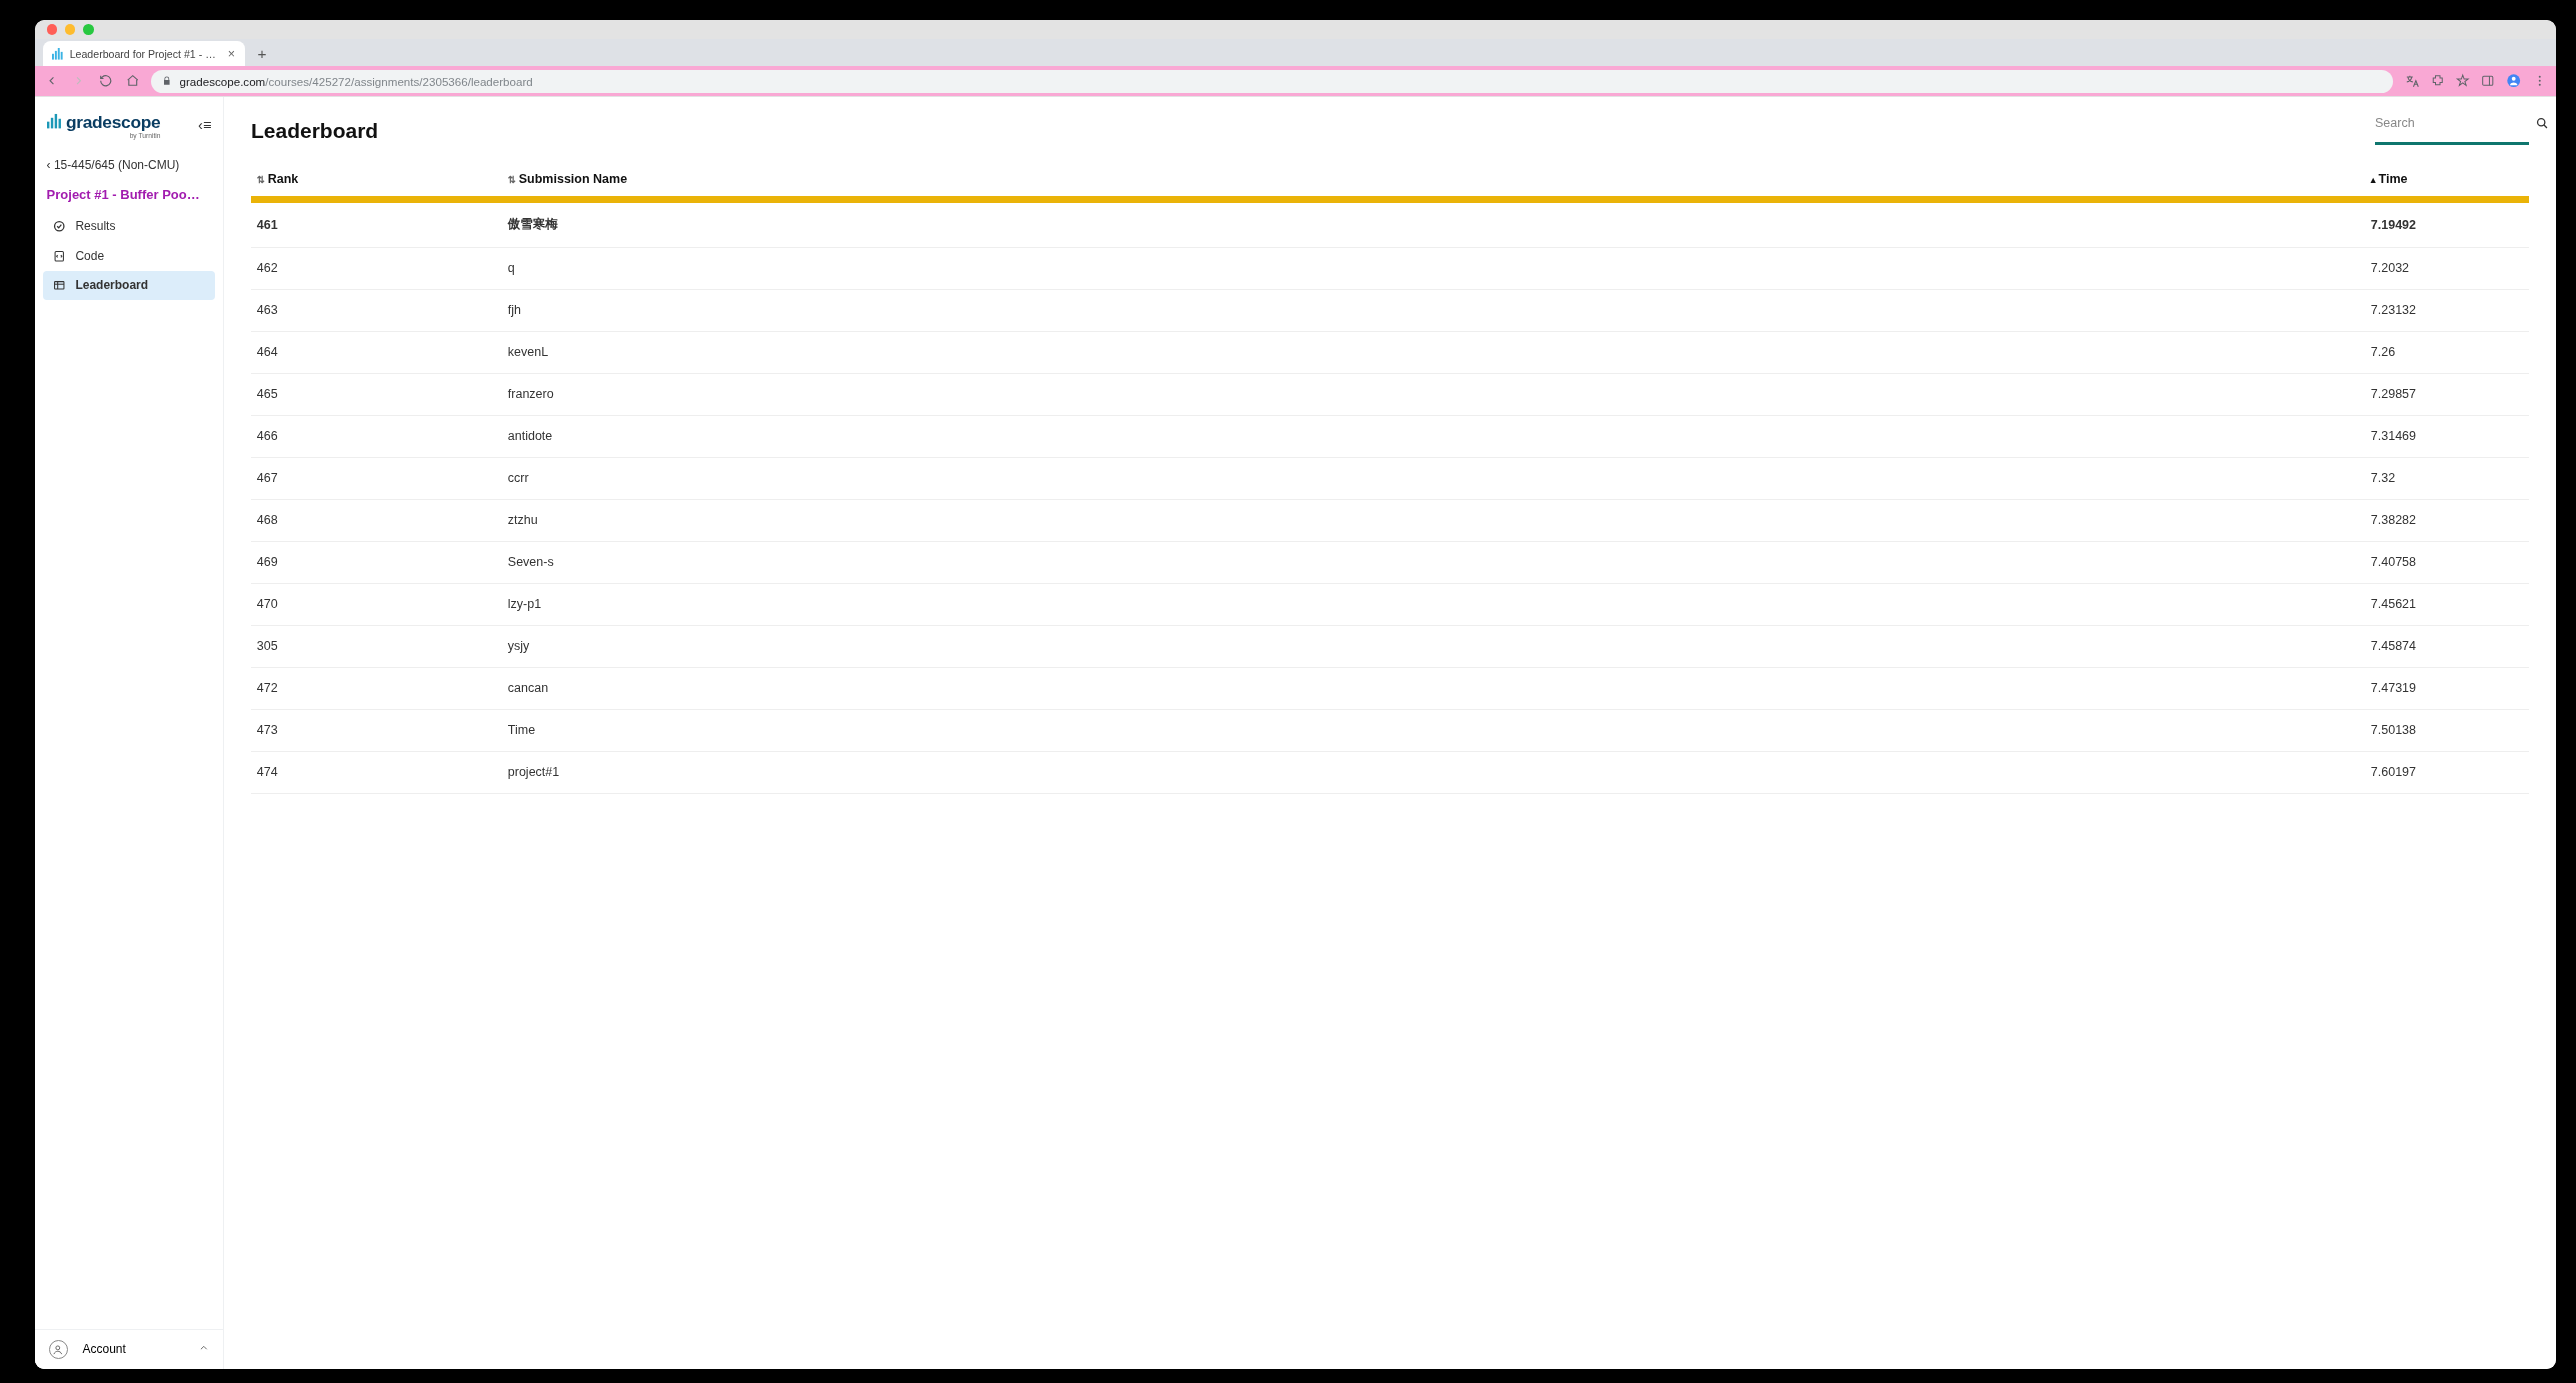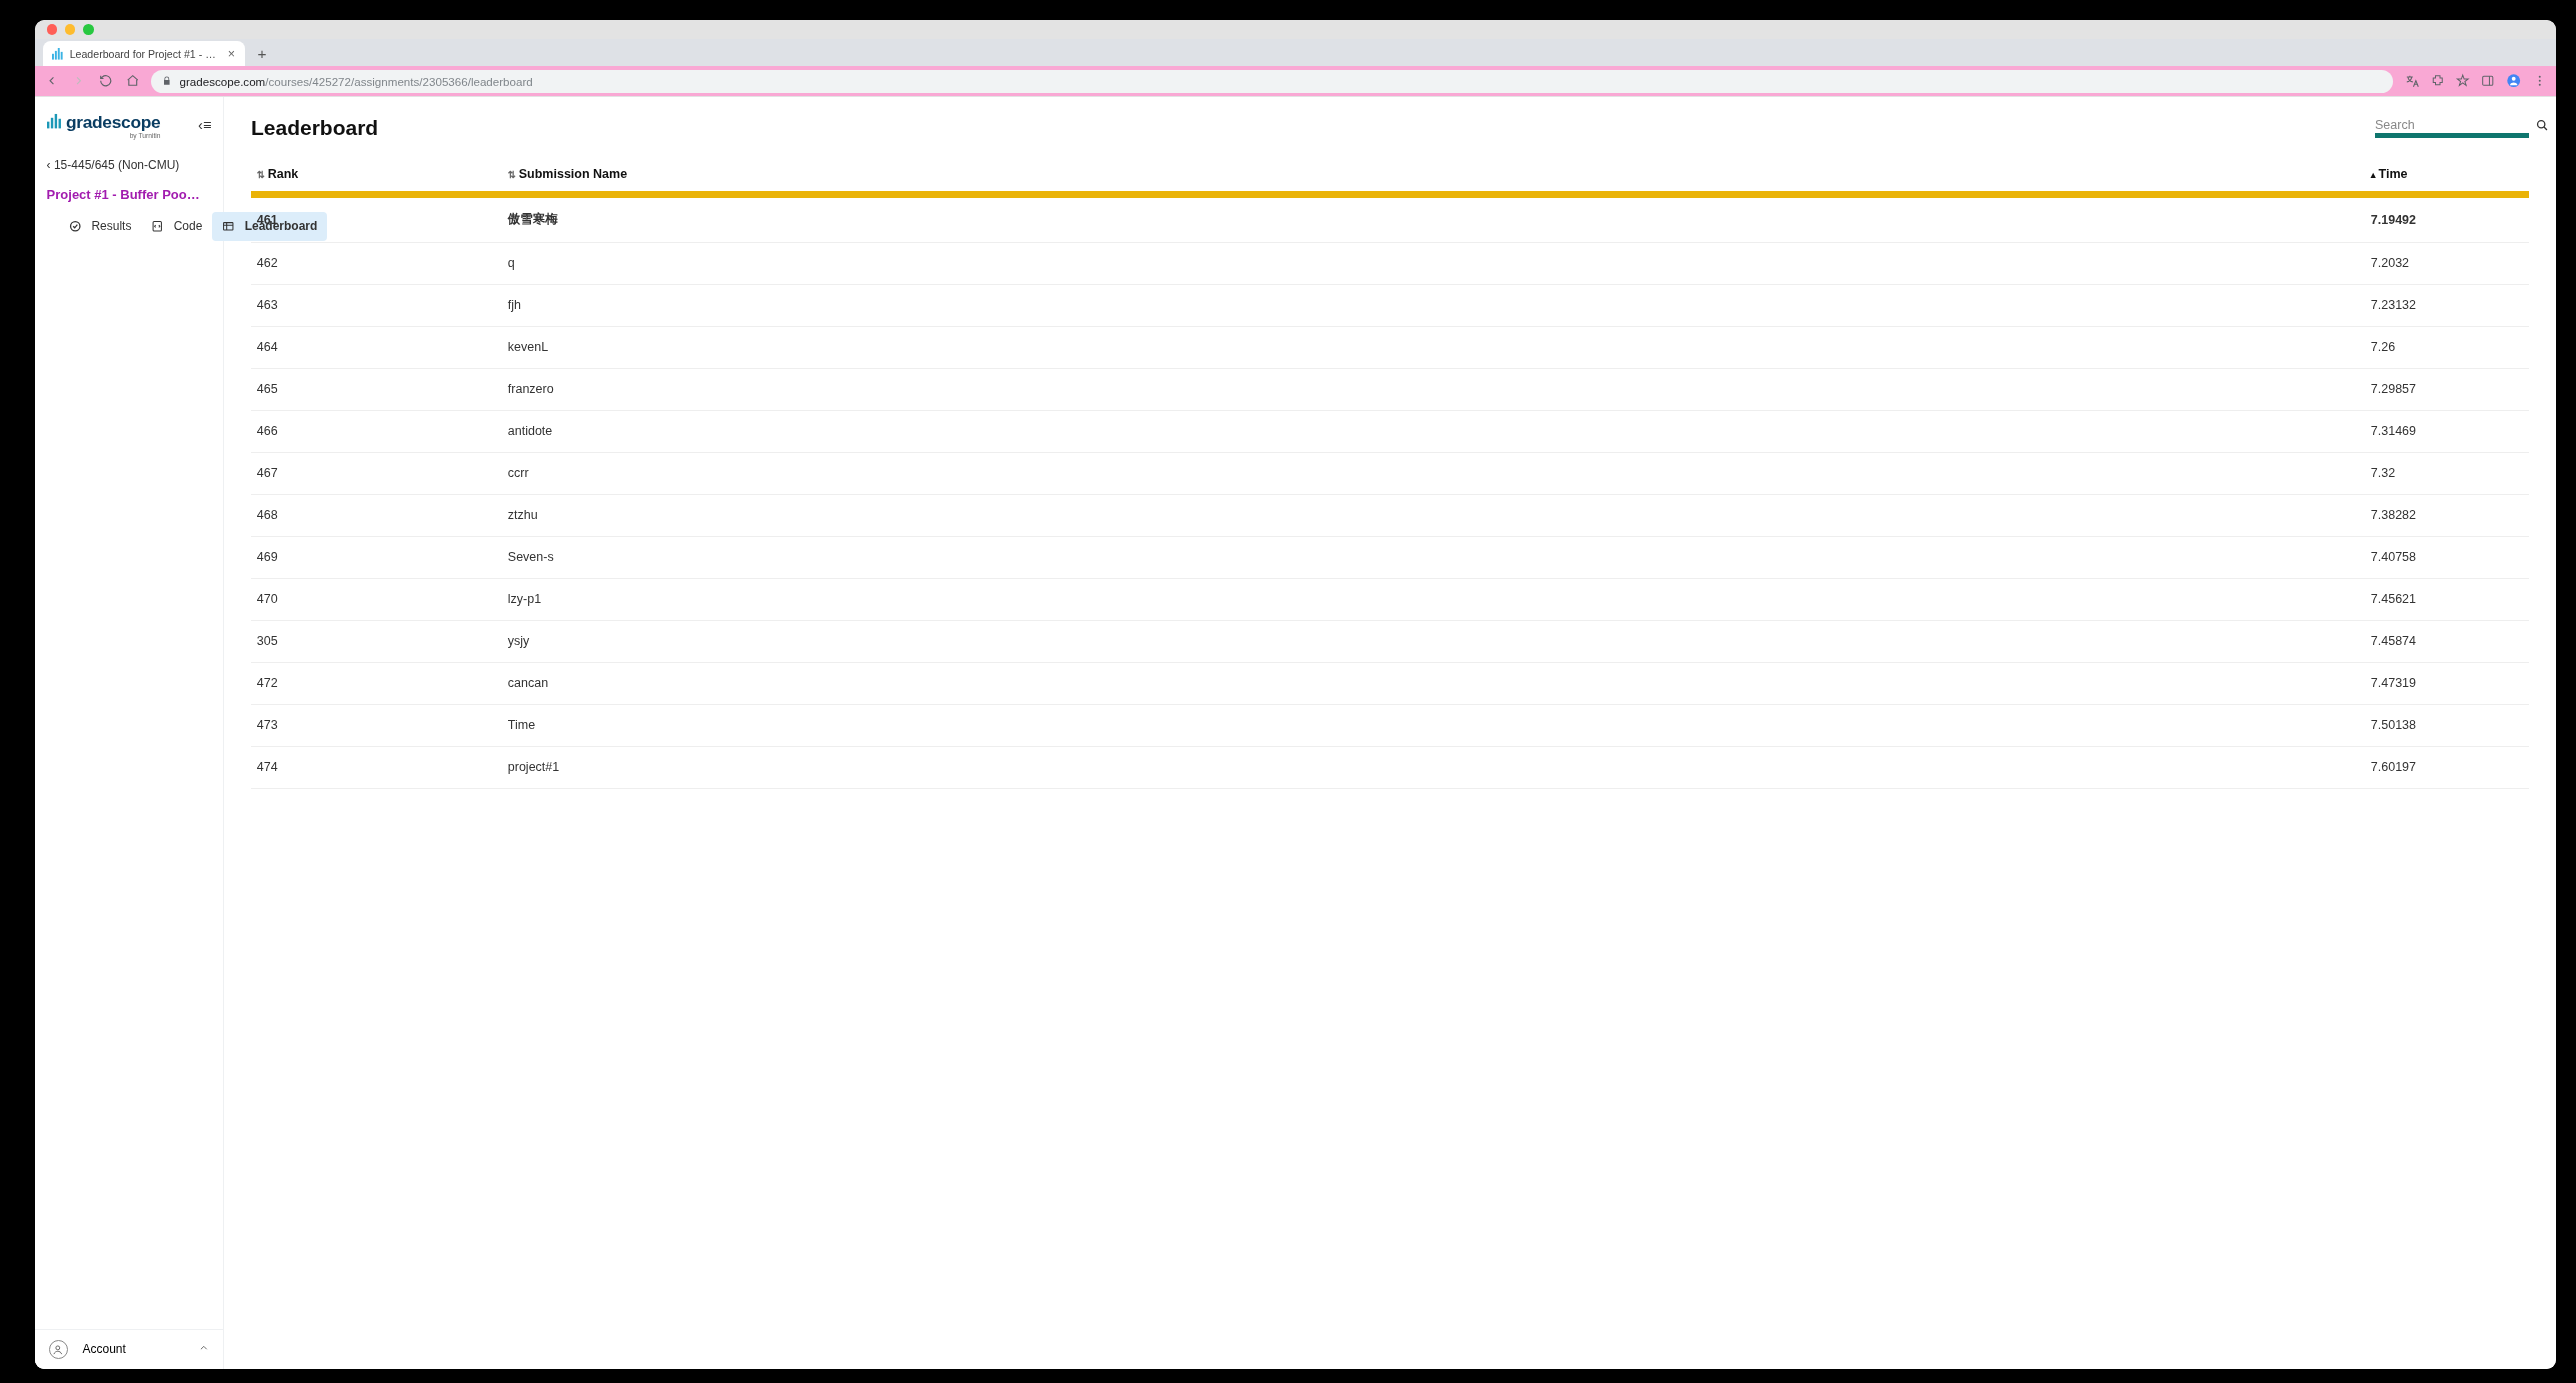--- a/index.html
+++ b/index.html
@@ -131,21 +131,21 @@
 
     .assignment-title {
       padding: 9.6px 11.6px 9.6px;
       font-size: 13px;
       font-weight: 700;
       color: #a21caf;
       white-space: nowrap;
       overflow: hidden;
       text-overflow: ellipsis;
     }
-    .sidebar-menu { display: flex; flex-direction: row; padding: 0 7.7px; margin-left: 16px; }
+    .sidebar-menu { display: flex; flex-direction: column; padding: 0 7.7px; }
     .sidebar-item {
       display: flex;
       align-items: center;
       gap: 9.6px;
       padding: 7.7px 9.6px;
       font-size: 12px;
       color: #333;
       cursor: pointer;
       border-radius: 3.9px;
     }
@@ -183,23 +183,23 @@
       margin-bottom: 17.4px;
     }
     .page-title {
       font-size: 21px;
       font-weight: 700;
       color: #111;
     }
     .search-box {
       display: flex;
       align-items: center;
-      border-bottom: 5px solid #0f766e;
+      border-bottom: 3px solid #0f766e;
       width: 154px;
-      padding-bottom: 1px;
+      padding-bottom: 12px;
     }
     .search-input {
       border: none;
       outline: none;
       font-size: 12.5px;
       flex: 1;
       color: #333;
     }
     .search-input::placeholder { color: #888; }
     .search-icon { color: #333; cursor: pointer; display:inline-flex;}

